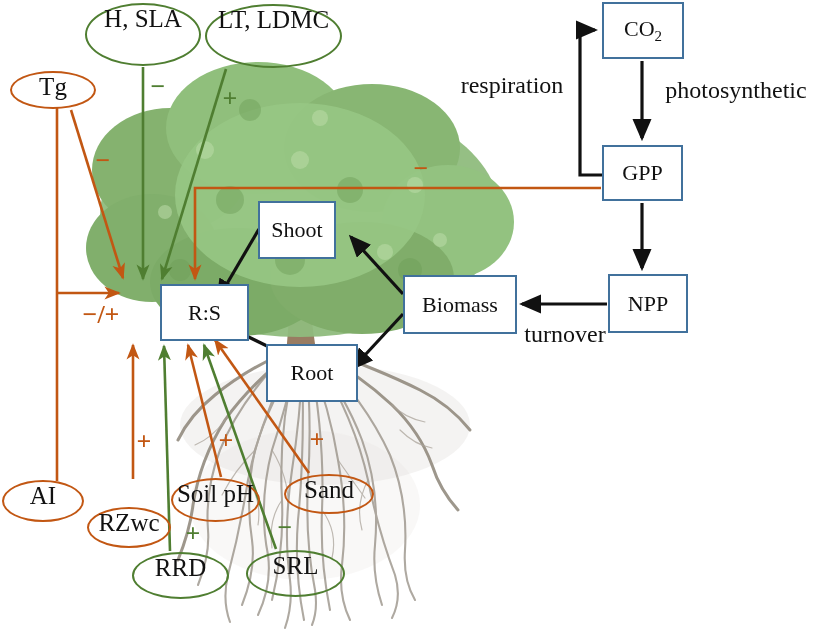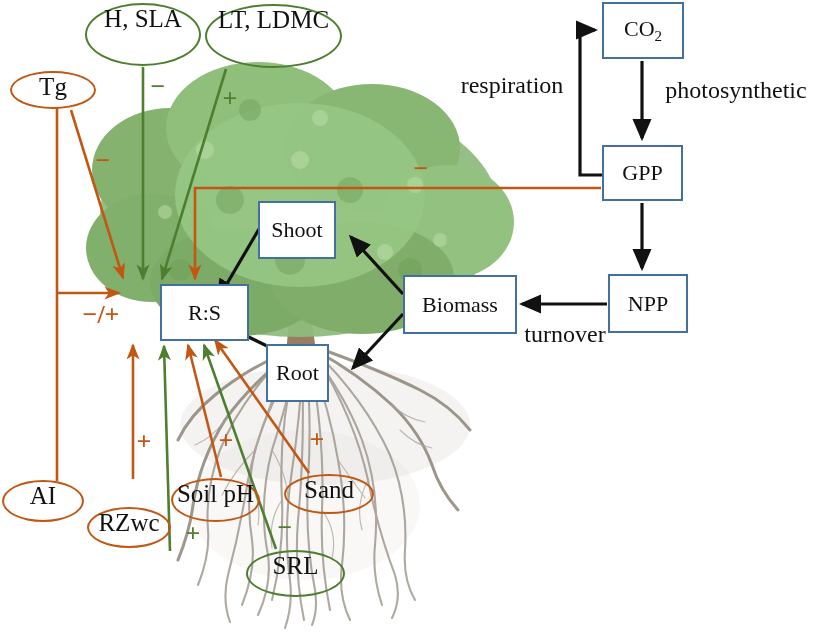--- a/index.html
+++ b/index.html
@@ -161,21 +161,21 @@
   </div>
   <div class="box" style="left:608px;top:274px;width:80px;height:59px;">
     <span>NPP</span>
   </div>
   <div class="box" style="left:403px;top:275px;width:114px;height:59px;">
     <span>Biomass</span>
   </div>
   <div class="box" style="left:258px;top:201px;width:78px;height:58px;">
     <span>Shoot</span>
   </div>
-  <div class="box" style="left:266px;top:344px;width:63px;height:58px;">
+  <div class="box" style="left:266px;top:344px;width:92px;height:58px;">
     <span>Root</span>
   </div>
   <div class="box" style="left:124px;top:284px;width:89px;height:57px;margin-left:36px;">
     <span>R:S</span>
   </div>
 
   <div class="ellipse el-orange" style="left:10px;top:71px;width:86px;height:38px;">
     <span>Tg</span>
   </div>
   <div class="ellipse el-green" style="left:85px;top:3px;width:116px;height:63px;">
@@ -188,20 +188,23 @@
     <span>LT, LDMC</span>
   </div>
   <div class="ellipse el-orange" style="left:87px;top:507px;width:84px;height:41px;">
     <span>RZwc</span>
   </div>
   <div class="ellipse el-orange" style="left:171px;top:478px;width:89px;height:44px;">
     <span>Soil pH</span>
   </div>
   <div class="ellipse el-orange" style="left:284px;top:474px;width:90px;height:40px;">
     <span>Sand</span>
+  </div>
+  <div class="ellipse el-green" style="left:132px;top:552px;width:97px;height:47px;">
+    <span>RRD</span>
   </div>
   <div class="ellipse el-green" style="left:246px;top:550px;width:99px;height:47px;">
     <span>SRL</span>
   </div>
 
   <div class="plabel" style="left:512px;top:85px;">respiration</div>
   <div class="plabel" style="left:736px;top:90px;">photosynthetic</div>
   <div class="plabel" style="left:565px;top:334px;">turnover</div>
 
   <div class="sign sign-green" style="left:158px;top:87px;">−</div>

